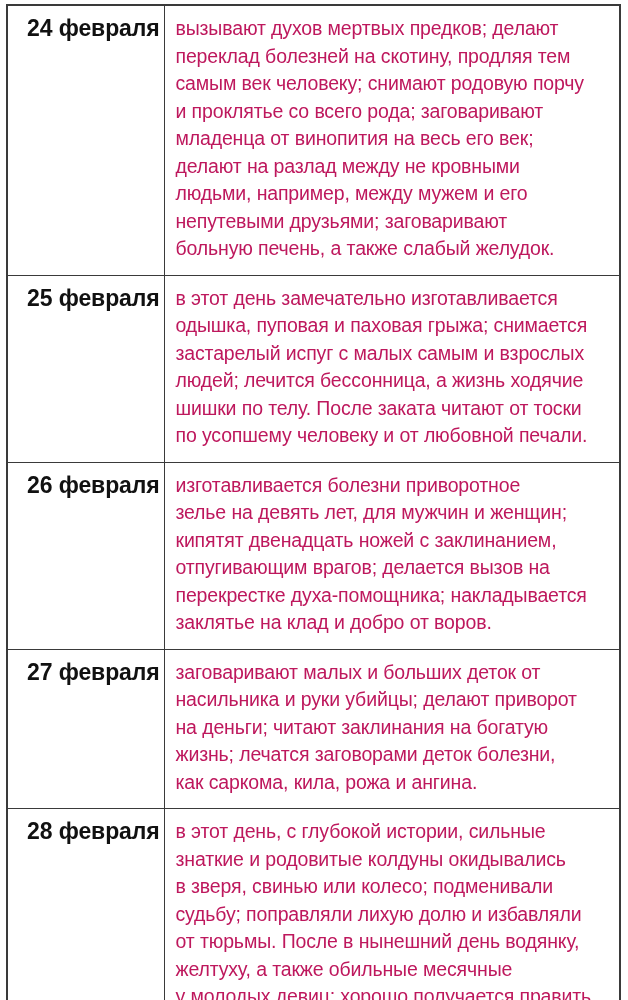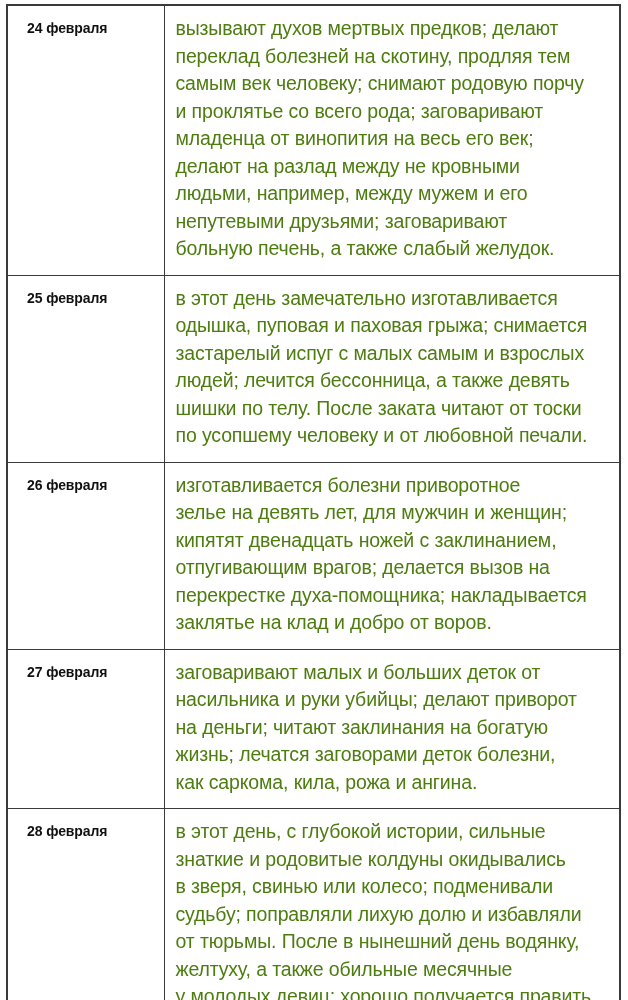--- a/index.html
+++ b/index.html
@@ -43,35 +43,35 @@
 
   .calendar-table td {
     vertical-align: top;
     padding: 0;
     background: #ffffff;
   }
 
   td.date-cell {
     border-right: 1.5px solid #3a3a3a;
     padding: 9px 8px 12px 19px;
-    font-size: 14px;
+    font-size: 23px;
     font-weight: bold;
     line-height: 27.5px;
     letter-spacing: -0.1px;
     white-space: nowrap;
     color: #111111;
   }
 
   td.desc-cell {
     padding: 9px 6px 12px 11px;
     font-size: 19.5px;
     font-weight: normal;
     line-height: 27.5px;
     letter-spacing: -0.15px;
-    color: #4d7c0f;
+    color: #be185d;
     word-spacing: 0.1px;
   }
 
   .desc-line {
     display: block;
     white-space: nowrap;
   }
 </style>
 </head>
 <body>
@@ -96,21 +96,21 @@
             <span class="desc-line">непутевыми друзьями; заговаривают</span>
             <span class="desc-line">больную печень, а также слабый желудок.</span>
           </td>
       </tr>
       <tr class="day-row">
         <td class="date-cell">25 февраля</td>
         <td class="desc-cell">
             <span class="desc-line">в этот день замечательно изготавливается</span>
             <span class="desc-line">одышка, пуповая и паховая грыжа; снимается</span>
             <span class="desc-line">застарелый испуг с малых самым и взрослых</span>
-            <span class="desc-line">людей; лечится бессонница, а также девять</span>
+            <span class="desc-line">людей; лечится бессонница, а жизнь ходячие</span>
             <span class="desc-line">шишки по телу. После заката читают от тоски</span>
             <span class="desc-line">по усопшему человеку и от любовной печали.</span>
           </td>
       </tr>
       <tr class="day-row">
         <td class="date-cell">26 февраля</td>
         <td class="desc-cell">
             <span class="desc-line">изготавливается болезни приворотное</span>
             <span class="desc-line">зелье на девять лет, для мужчин и женщин;</span>
             <span class="desc-line">кипятят двенадцать ножей с заклинанием,</span>

